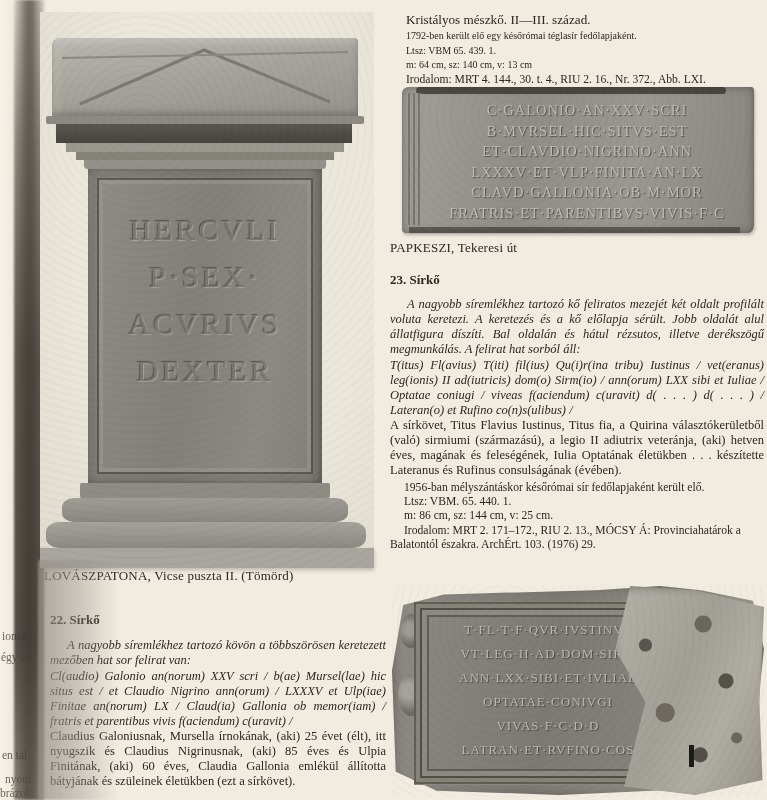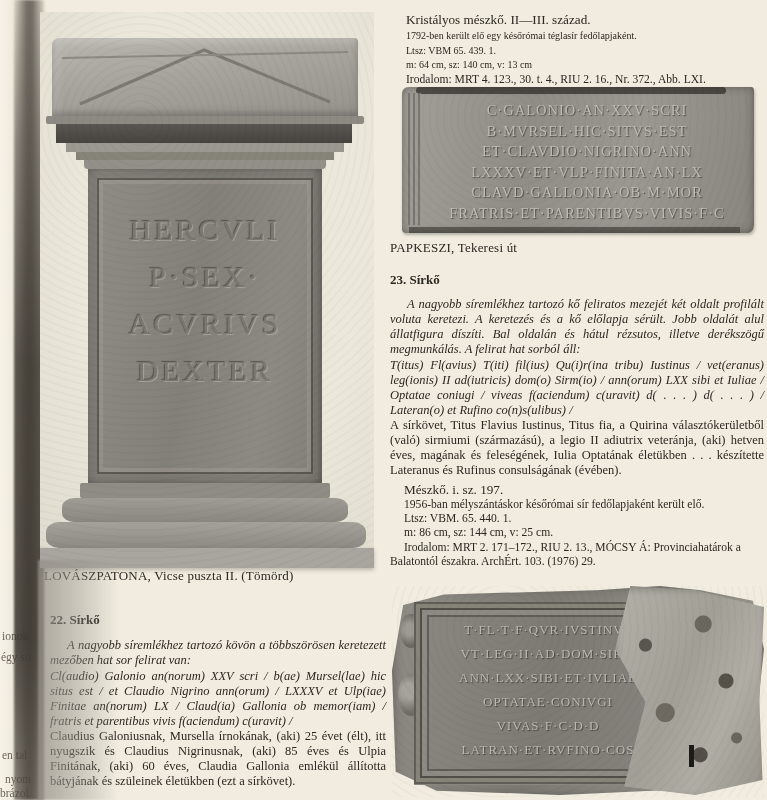--- a/index.html
+++ b/index.html
@@ -193,21 +193,21 @@
   </div>
   <div class="smudge"></div>
 
   <div class="right-col">
 
     <div class="info info1">
       <div class="mat">Kristályos mészkő. II—III. század.</div>
       <div class="ln">1792-ben került elő egy későrómai téglasír fedőlapjaként.</div>
       <div class="ln">Ltsz: VBM 65. 439. 1.</div>
       <div class="ln">m: 64 cm, sz: 140 cm, v: 13 cm</div>
-      <div class="lit">Irodalom: MRT 4. 123., 30. t. 4., RIU 2. 16., Nr. 372., Abb. LXI.</div>
+      <div class="lit">Irodalom: MRT 4. 144., 30. t. 4., RIU 2. 16., Nr. 372., Abb. LXI.</div>
     </div>
 
     <figure class="photo1">
       <div class="p1-topedge"></div>
       <div class="p1-molding"></div>
       <div class="p1-lines">
         <div>C·GALONIO·AN·XXV·SCRI</div>
         <div>B·MVRSEL·HIC·SITVS·EST</div>
         <div>ET·CLAVDIO·NIGRINO·ANN</div>
         <div>LXXXV·ET·VLP·FINITA·AN·LX</div>
@@ -218,21 +218,20 @@
     </figure>
 
     <div class="cap1 cap">PAPKESZI, Tekeresi út</div>
     <div class="h23 heading">23. Sírkő</div>
 
     <div class="right-flow">
       <p class="body-p ind">A nagyobb síremlékhez tartozó kő feliratos mezejét két oldalt profilált voluta keretezi. A keretezés és a kő előlapja sérült. Jobb oldalát alul állatfigura díszíti. Bal oldalán és hátul rézsutos, illetve derékszögű megmunkálás. A felirat hat sorból áll:</p>
       <p class="body-p latin">T(itus) Fl(avius) T(iti) fil(ius) Qu(i)r(ina tribu) Iustinus / vet(eranus) leg(ionis) II ad(iutricis) dom(o) Sirm(io) / ann(orum) LXX sibi et Iuliae / Optatae coniugi / viveas f(aciendum) c(uravit) d( . . . ) d( . . . ) / Lateran(o) et Rufino co(n)s(ulibus) /</p>
       <p class="body-p">A sírkövet, Titus Flavius Iustinus, Titus fia, a Quirina választókerületből (való) sirmiumi (származású), a legio II adiutrix veteránja, (aki) hetven éves, magának és feleségének, Iulia Optatának életükben . . . készítette Lateranus és Rufinus consulságának (évében).</p>
       <div class="info2">
-        <div class="mat">Mészkő. i. sz. 197.</div>
         <div class="ln">1956-ban mélyszántáskor későrómai sír fedőlapjaként került elő.</div>
         <div class="ln">Ltsz: VBM. 65. 440. 1.</div>
         <div class="ln">m: 86 cm, sz: 144 cm, v: 25 cm.</div>
         <div class="lit">Irodalom: MRT 2. 171–172., RIU 2. 13., MÓCSY Á: Provinciahatárok a Balatontól északra. ArchÉrt. 103. (1976) 29.</div>
       </div>
     </div>
 
     <figure class="photo2">
       <div class="p2-stone"></div>
       <div class="p2-base"></div>

